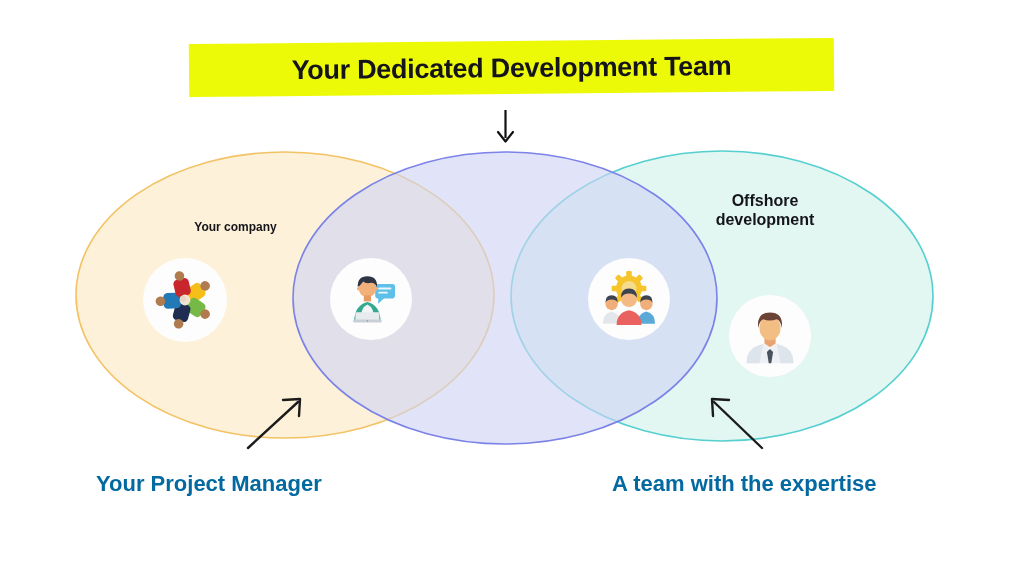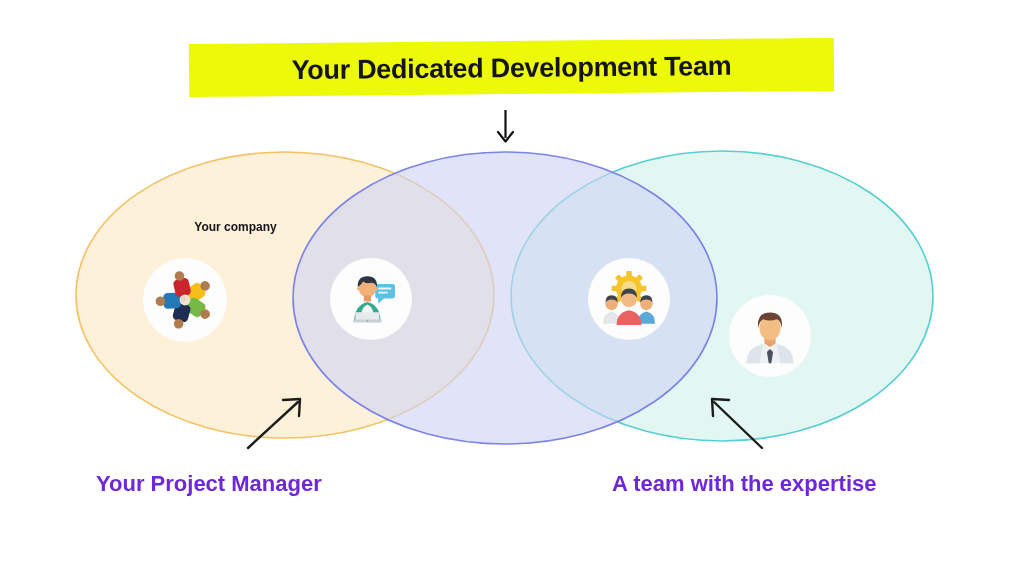--- a/index.html
+++ b/index.html
@@ -94,21 +94,21 @@
   #icon-team-huddle   { left: 143px; top: 258px; width: 84px; height: 84px; }
   #icon-project-mgr   { left: 330px; top: 258px; width: 82px; height: 82px; }
   #icon-dev-team      { left: 588px; top: 258px; width: 82px; height: 82px; }
   #icon-businessman   { left: 729px; top: 295px; width: 82px; height: 82px; }
   .icon-bubble svg { display: block; }
 
   
   .callout {
     position: absolute;
     font-weight: bold;
-    color: #6d28d9;
+    color: #0369a1;
     line-height: 1.25;
   }
   #callout-pm {
     left: 96px;
     top: 470px;
     font-size: 22px;
     white-space: nowrap;
   }
   #callout-expertise {
     left: 612px;
@@ -136,20 +136,22 @@
     <ellipse cx="285" cy="195" rx="209" ry="143" fill="#FDF1D9" stroke="#F3C264" stroke-width="1.6"></ellipse>
 
     <ellipse cx="722" cy="196" rx="211" ry="145" fill="#E2F6F2" stroke="#56CFD0" stroke-width="1.6"></ellipse>
 
     <ellipse cx="505" cy="198" rx="212" ry="146" fill="#CED3F4" fill-opacity="0.62" stroke="#7B82E8" stroke-width="1.6"></ellipse>
   </svg>
 
   <div class="ellipse-label" id="label-your-company">Your company</div>
 
   <div class="ellipse-label" id="label-offshore">
+    <div>Offshore</div>
+    <div>development</div>
   </div>
 
   <div class="icon-bubble" id="icon-team-huddle">
     <svg width="60" height="60" viewBox="0 0 100 100">
       <g transform="translate(50,50)">
 
         <g transform="rotate(55)">
           <rect x="-13" y="-36" width="26" height="29" rx="7" fill="#F5BE18"></rect>
           <circle cx="0" cy="-41" r="8" fill="#B07B4F"></circle>
         </g>

